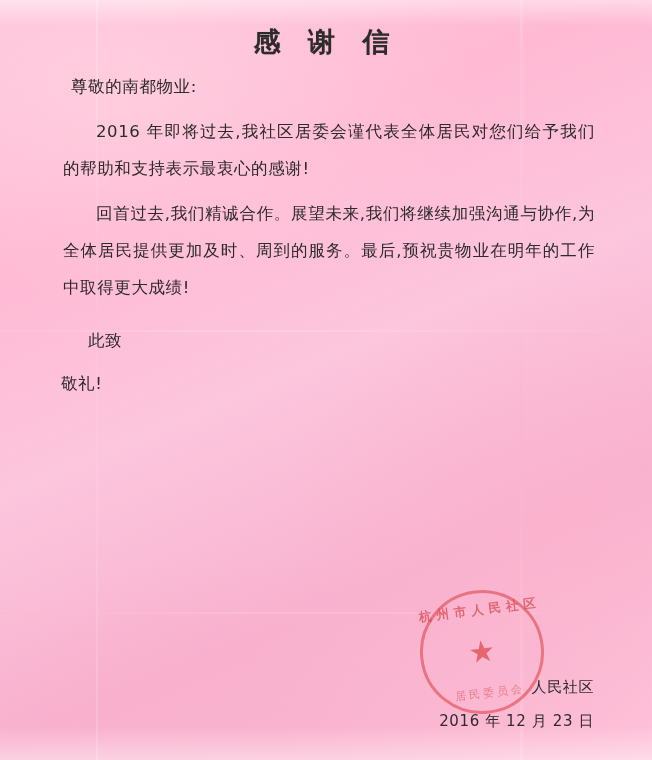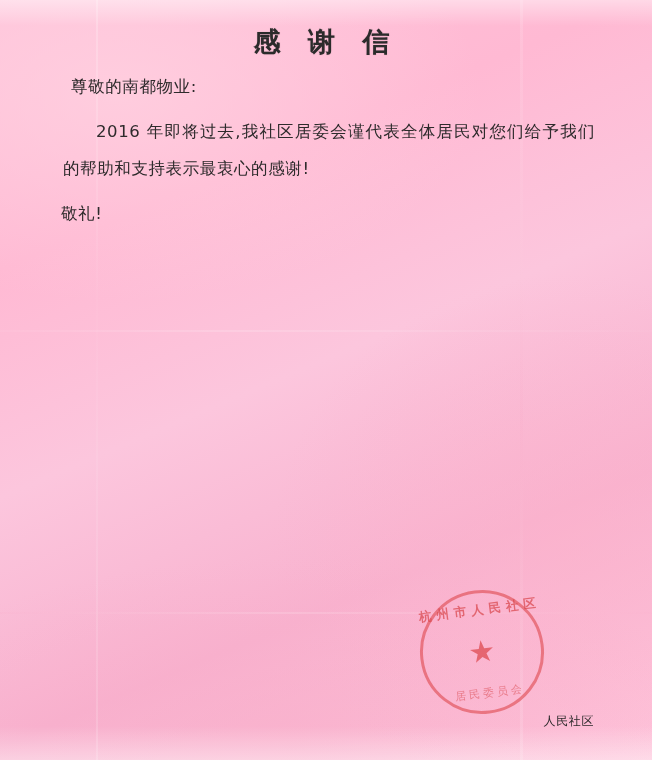--- a/index.html
+++ b/index.html
@@ -102,21 +102,21 @@
     margin: 6px;
     text-indent: 0;
   }
 
   #signature-block {
     position: absolute;
     right: 58px;
     bottom: 22px;
     width: 230px;
     text-align: right;
-    font-size: 12px;
+    font-size: 15px;
     line-height: 34px;
     color: #2e2b2c;
     letter-spacing: 0.6px;
   }
   #signature-org { display: block; }
   #signature-date { display: block; }
 
   
   #official-seal {
     position: absolute;
@@ -172,26 +172,29 @@
   <div class="crease c3"></div>
   <div class="crease c4"></div>
   <div class="crease c5"></div>
   <div class="crease c6"></div>
 
   <div id="letter-title">感 谢 信</div>
 
   <div id="letter-body">
     <p class="salutation">尊敬的南都物业:</p>
     <p class="para">2016 年即将过去,我社区居委会谨代表全体居民对您们给予我们的帮助和支持表示最衷心的感谢!</p>
+    <p class="para">回首过去,我们精诚合作。展望未来,我们将继续加强沟通与协作,为全体居民提供更加及时、周到的服务。最后,预祝贵物业在明年的工作中取得更大成绩!</p>
+    <p class="closing-1">此致</p>
     <p class="closing-2">敬礼!</p>
   </div>
 
   <div id="official-seal">
     <span class="seal-text">杭州市人民社区</span>
     <span class="seal-star">★</span>
     <span class="seal-subtext">居民委员会</span>
   </div>
 
   <div id="signature-block">
     <span id="signature-org">人民社区</span>
+    <span id="signature-date">2016 年 12 月 23 日</span>
   </div>
 
 </div>
 
 </body></html>

